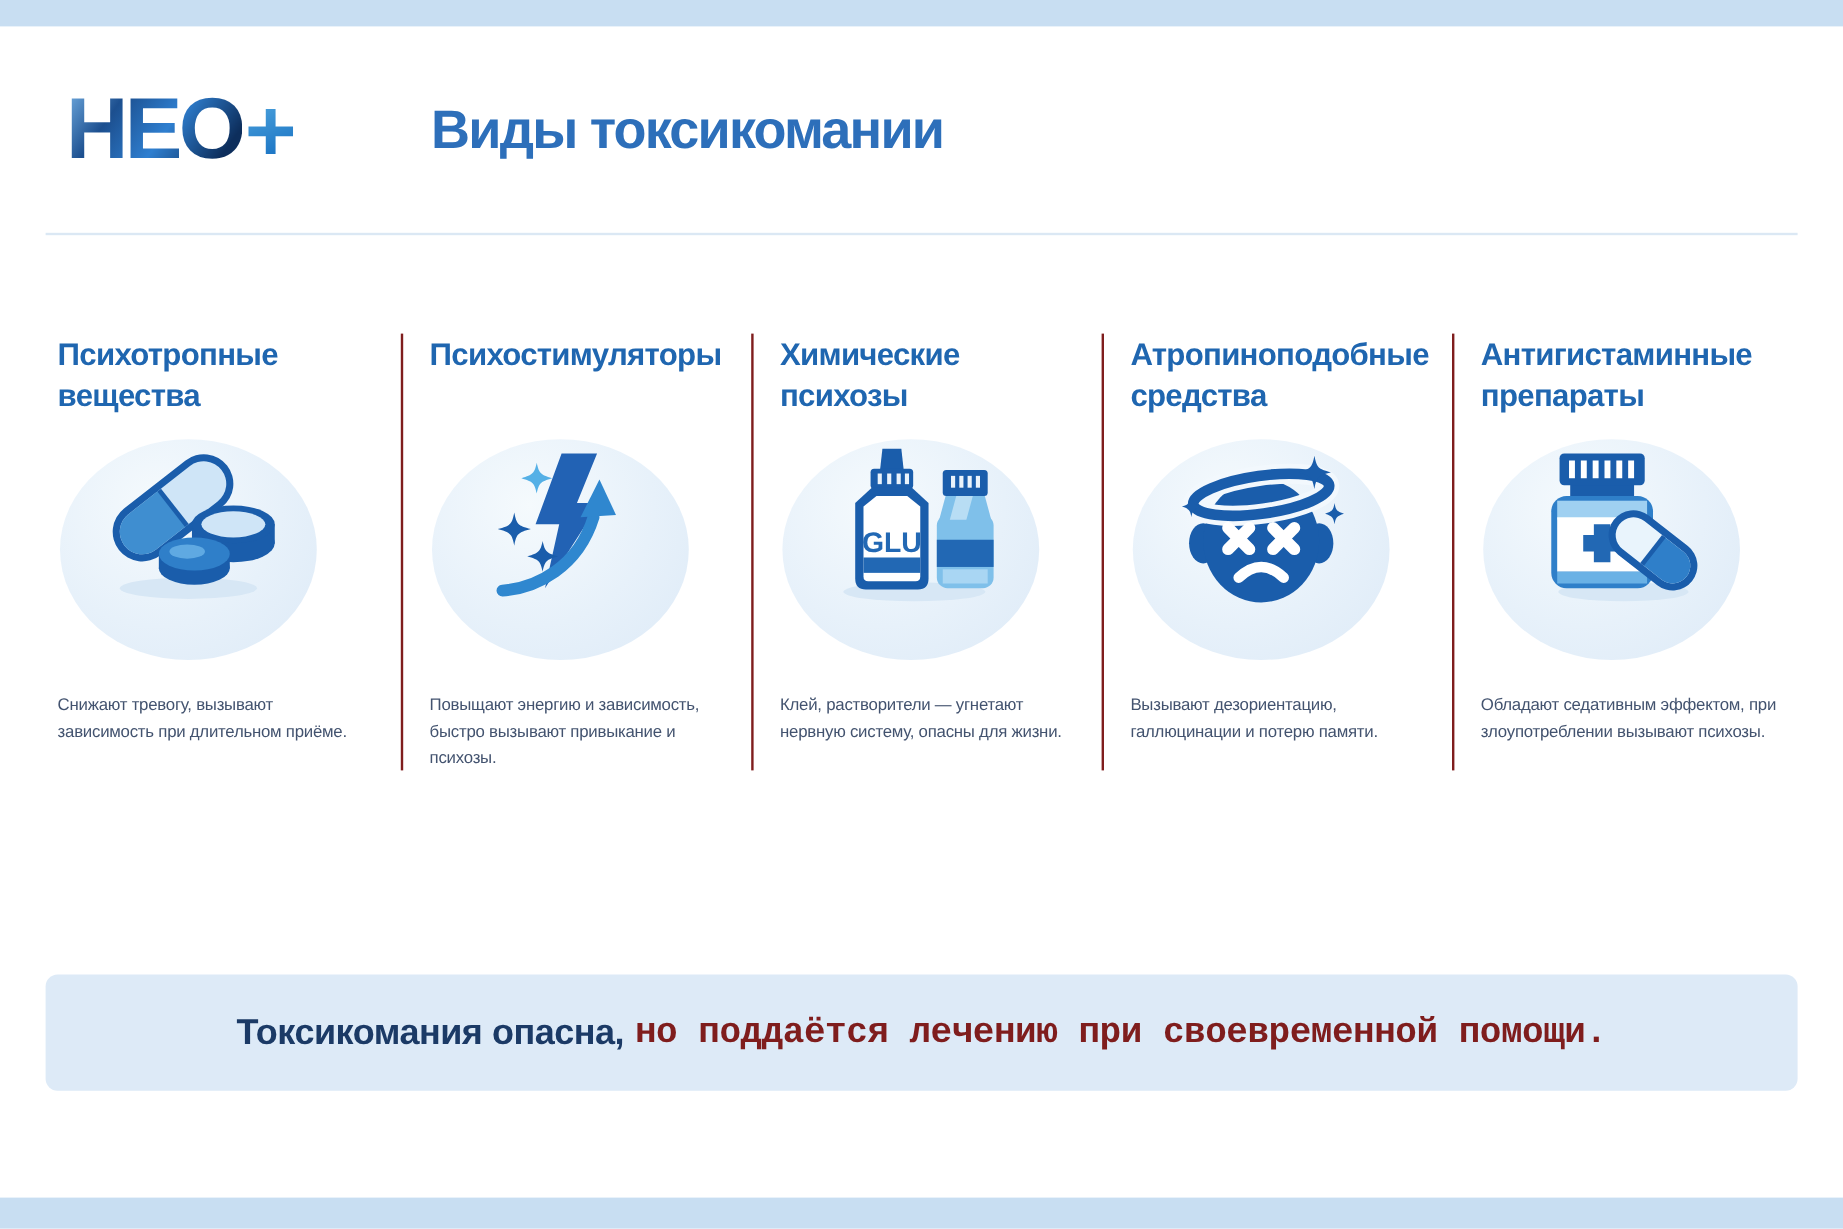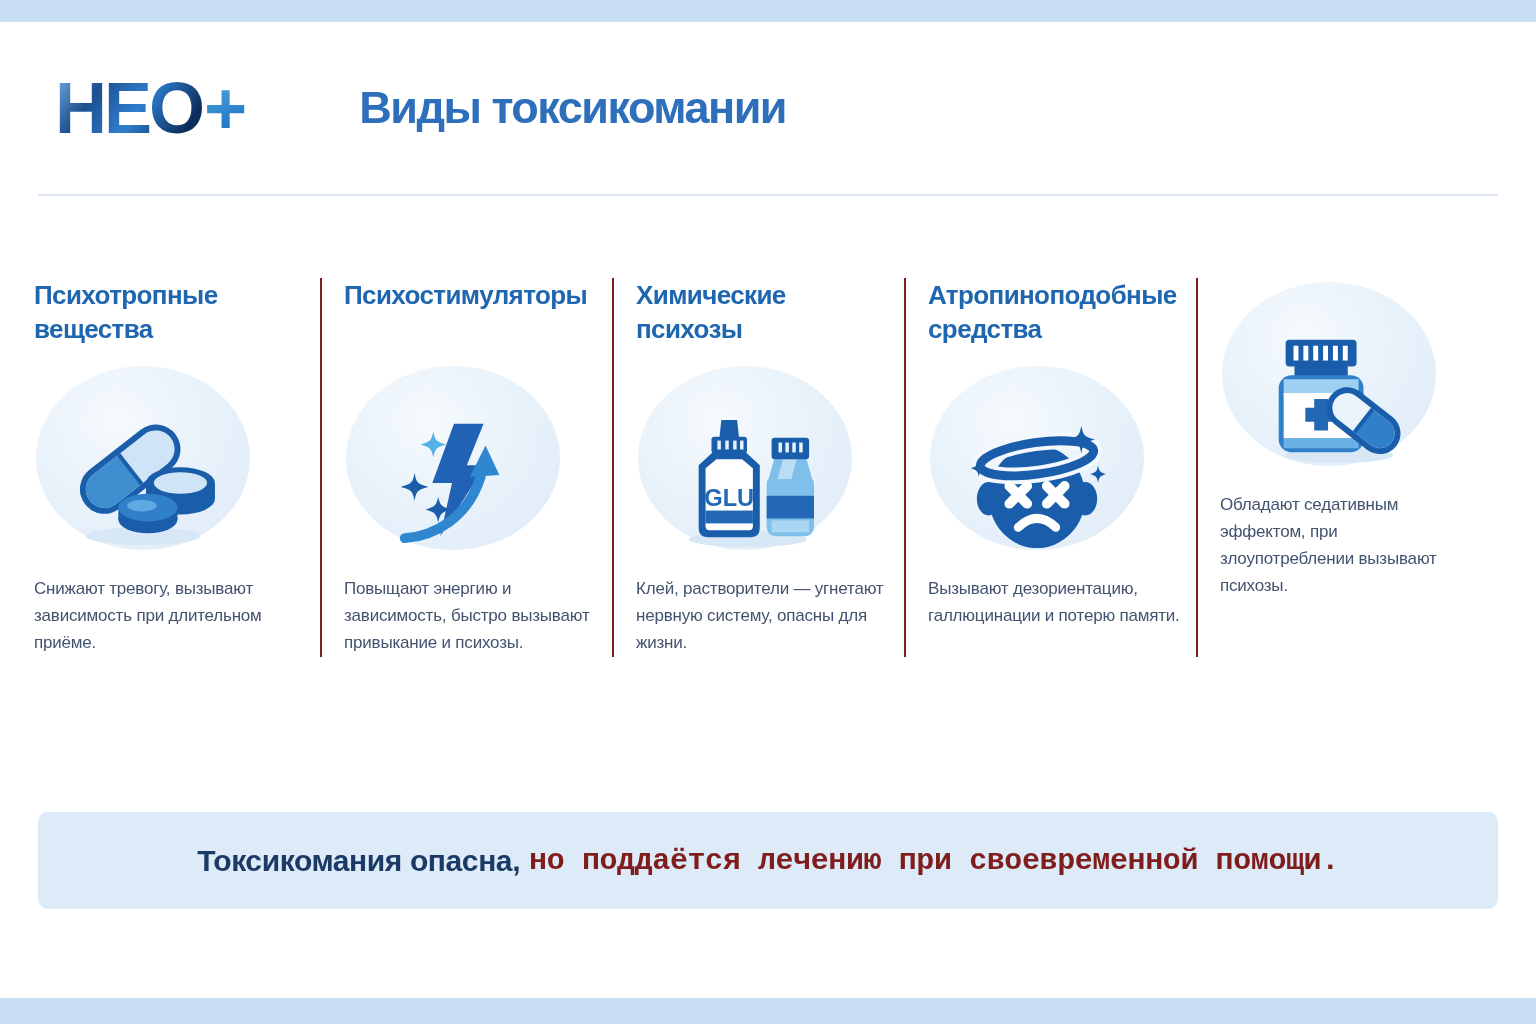--- a/index.html
+++ b/index.html
@@ -35,38 +35,38 @@
     font-size: 45px; font-weight: 700; letter-spacing: -1.5px;
     color: #2d6fba;
   }
   .header-divider {
     position: absolute; top: 194px; left: 38px; width: 1460px; height: 0;
     border-top: 2px solid #dbe8f4;
   }
 
   
   .columns {
-    position: absolute; top: 278px; left: 28px; width: 1460px;
+    position: absolute; top: 278px; left: 42px; width: 1460px;
     display: grid; grid-template-columns: repeat(5, 1fr);
   }
   .column { padding: 0 14px 0 6px; }
   .column + .column { border-left: 2px solid #7f1d1d; padding-left: 22px; }
   .col-title {
     height: 84px;
     font-size: 26px; font-weight: 700; line-height: 1.32; letter-spacing: -0.6px;
     color: #1f66b0;
   }
   .icon-ellipse {
     width: 214px; height: 184px; border-radius: 50%;
     background: radial-gradient(ellipse at 38% 30%, #f5fafd 0%, #e7f1fa 55%, #ddeaf7 100%);
-    display: flex; align-items: flex-end; justify-content: center;
+    display: flex; align-items: flex-start; justify-content: center;
     margin: 4px 0 26px 2px;
   }
   .col-desc {
-    font-size: 17px; line-height: 1.58; letter-spacing: -0.2px;
+    font-size: 14px; line-height: 1.58; letter-spacing: -0.2px;
     color: #43536f; max-width: 256px;
   }
 
   
   .banner {
     position: absolute; top: 812px; left: 38px; width: 1460px; height: 97px;
     background: #ddeaf7; border-radius: 10px;
     display: flex; align-items: center; justify-content: center;
     font-size: 30px; font-weight: 700; letter-spacing: -0.4px;
   }
@@ -184,20 +184,21 @@
         <path d="M56,117 Q75,99 94,117" fill="none" stroke="#ffffff" stroke-width="9" stroke-linecap="round"></path>
         <path d="M120,14 C122,24 123,25 134,28 C123,31 122,32 120,42 C118,32 117,31 106,28 C117,25 118,24 120,14 Z" fill="#1a5dab"></path>
         <path d="M137,54 C138,60 139,61 145,63 C139,65 138,66 137,72 C136,66 135,65 129,63 C135,61 136,60 137,54 Z" fill="#1a5dab"></path>
         <path d="M16,48 C17,54 18,55 24,57 C18,59 17,60 16,66 C15,60 14,59 8,57 C14,55 15,54 16,48 Z" fill="#1a5dab"></path>
       </svg>
     </div>
     <p class="col-desc">Вызывают дезориентацию, галлюцинации и потерю памяти.</p>
   </section>
 
   <section class="column">
+    <h2 class="col-title">Антигистаминные препараты</h2>
     <div class="icon-ellipse">
       <svg width="152" height="138" viewBox="0 0 150 140">
         <ellipse cx="85" cy="129" rx="55" ry="8" fill="#d7e7f5"></ellipse>
         <rect x="40" y="38" width="54" height="11" fill="#1a5dab"></rect>
         <rect x="31" y="12" width="72" height="27" rx="4" fill="#1a5dab"></rect>
         <rect x="39" y="18" width="5" height="15" fill="#ffffff"></rect>
         <rect x="49" y="18" width="5" height="15" fill="#ffffff"></rect>
         <rect x="59" y="18" width="5" height="15" fill="#ffffff"></rect>
         <rect x="69" y="18" width="5" height="15" fill="#ffffff"></rect>
         <rect x="79" y="18" width="5" height="15" fill="#ffffff"></rect>

